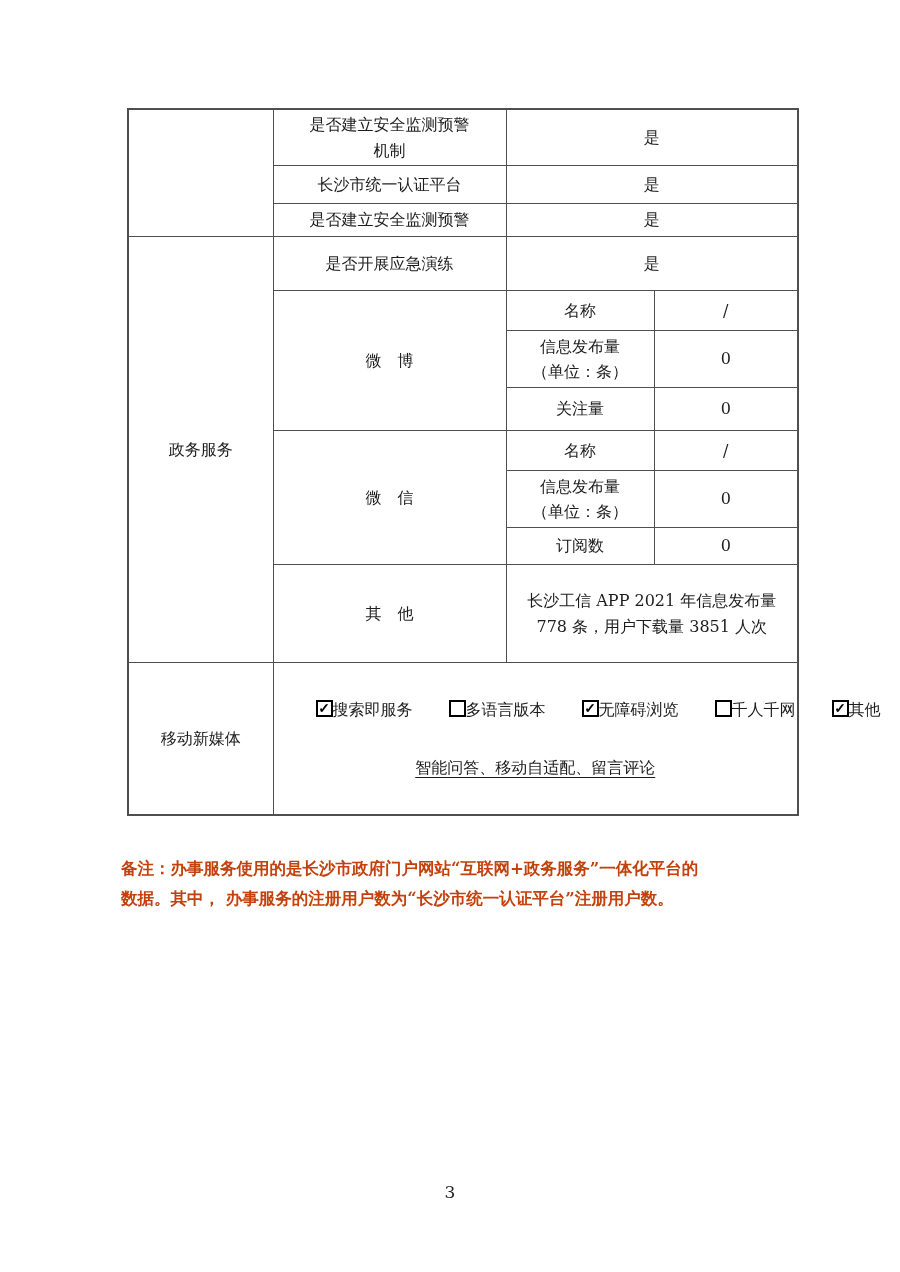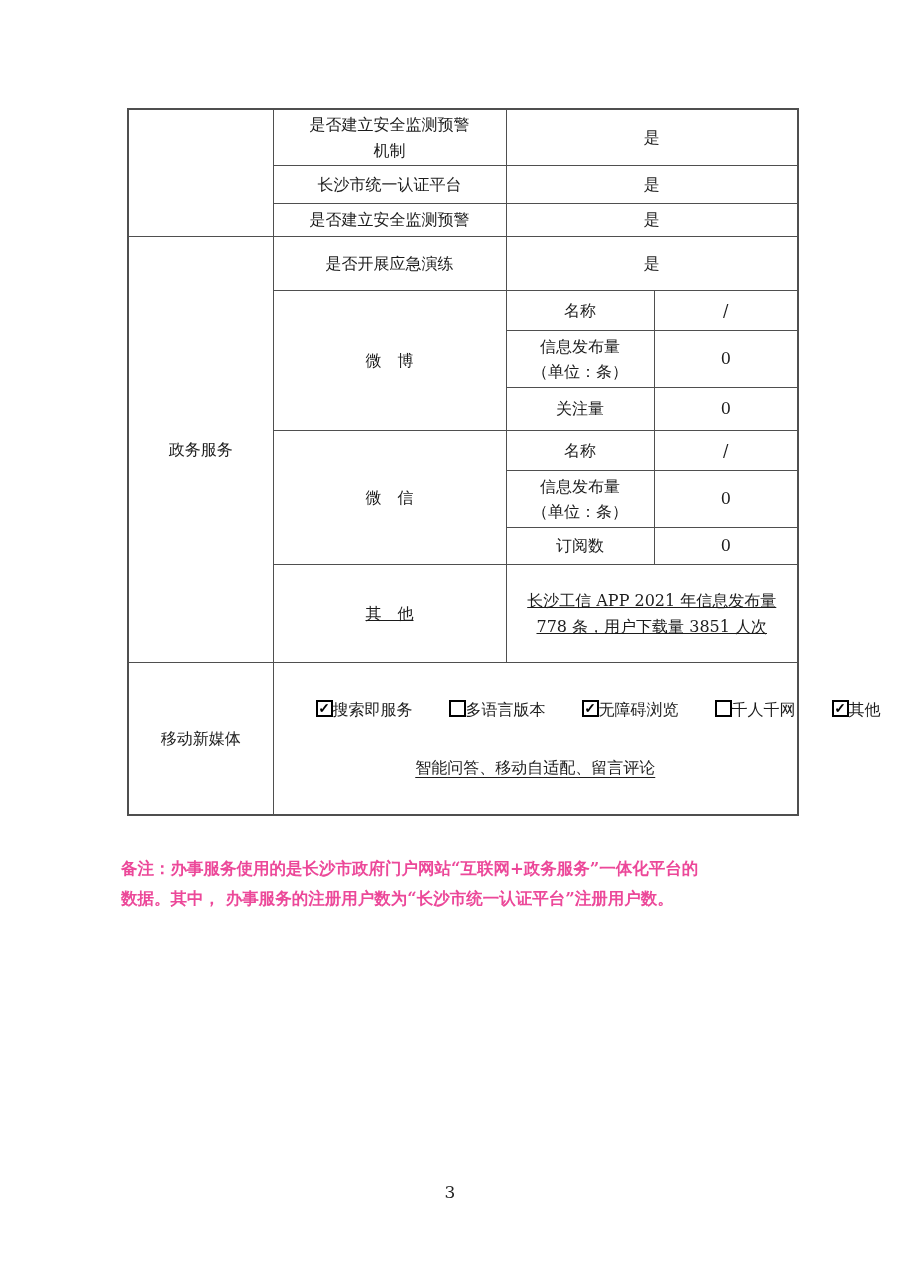--- a/index.html
+++ b/index.html
@@ -24,21 +24,21 @@
     text-align: center; vertical-align: middle;
     font-size: 16px; line-height: 1.6;
     padding: 2px 6px;
     white-space: pre-line;
     color: var(--text);
   }
   table.report { border: 2px solid var(--border); }
 
   tr.h55 { height: 55px; } tr.h38 { height: 38px; } tr.h33 { height: 33px; }
   tr.h54 { height: 54px; } tr.h40 { height: 40px; } tr.h57 { height: 57px; }
-  tr.h43 { height: 43px; } tr.h37 { height: 37px; } tr.h98 { height: 98px; text-decoration: underline; }
+  tr.h43 { height: 43px; } tr.h37 { height: 37px; } tr.h98 { height: 98px; }
   tr.h152 { height: 152px; }
 
   td.innov {
     text-align: left;
     padding-left: 34px; padding-right: 10px;
   }
   .innov-line { line-height: 33px; white-space: nowrap; }
   .cb {
     display: inline-block;
     width: 17px; height: 17px;
@@ -54,21 +54,21 @@
   .underl {
     text-decoration: underline;
     text-underline-offset: 4px;
     line-height: 33px;
   }
 
   .note {
     position: absolute; left: 121px; top: 854px; width: 672px;
     font-weight: bold; font-size: 16.5px; line-height: 30px;
     white-space: pre-line;
-    color: #ec4899;
+    color: #c2410c;
   }
   .pagenum {
     position: absolute; left: 0; top: 1182px; width: 900px;
     text-align: center; font-size: 17px; color: #222;
   }
 </style>
 </head>
 <body>
 
 <div class="page">

